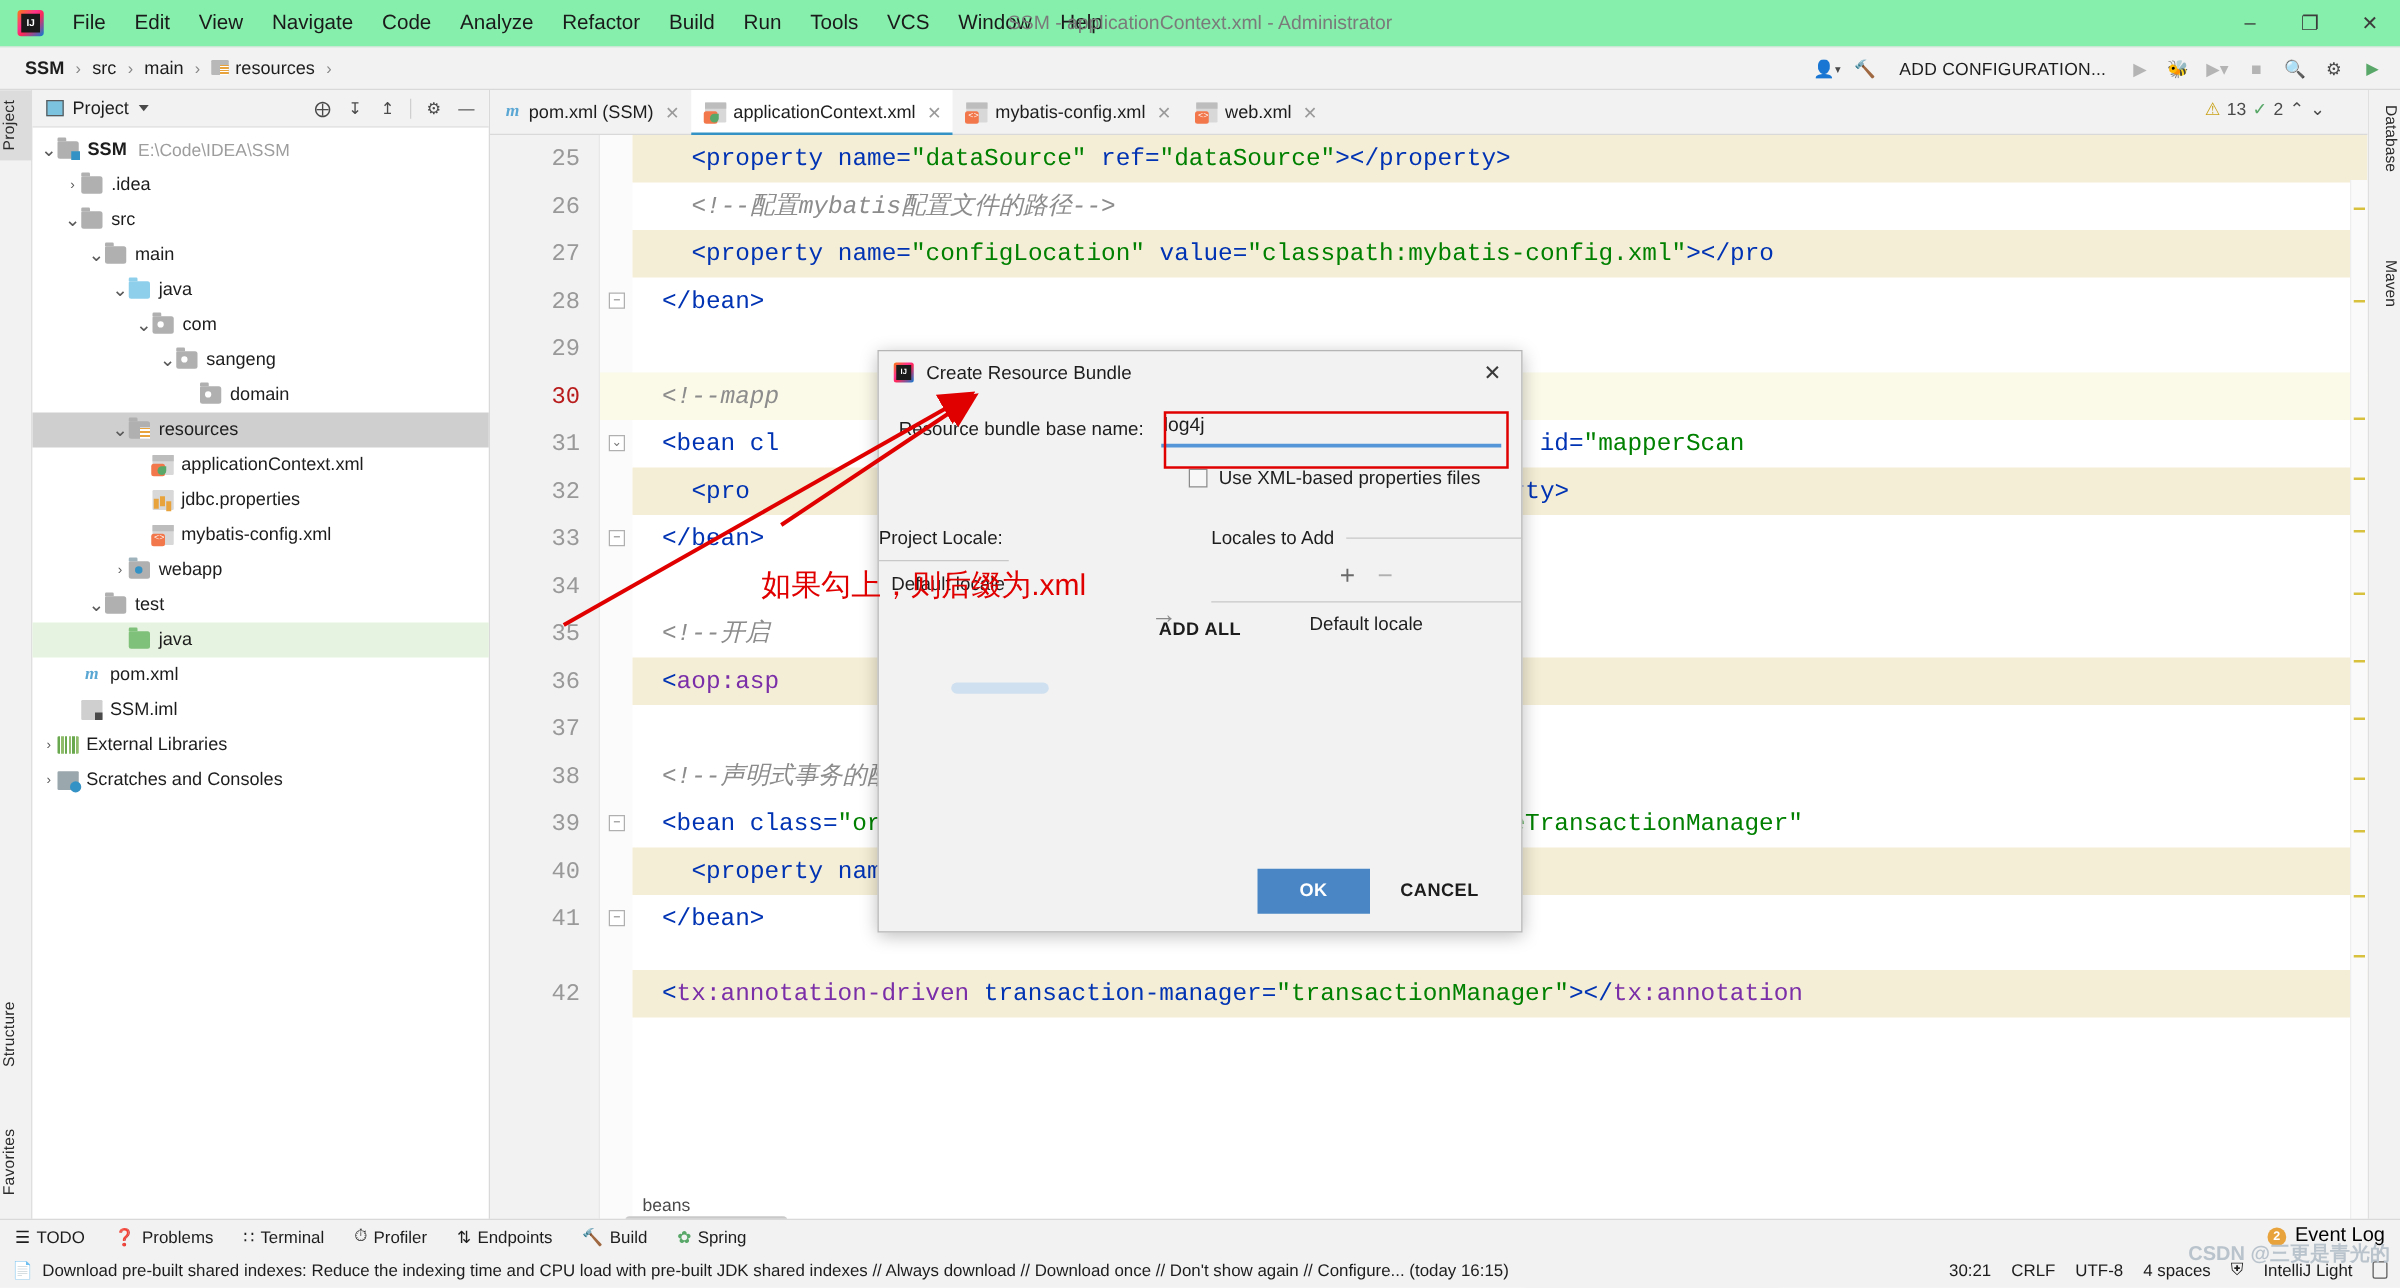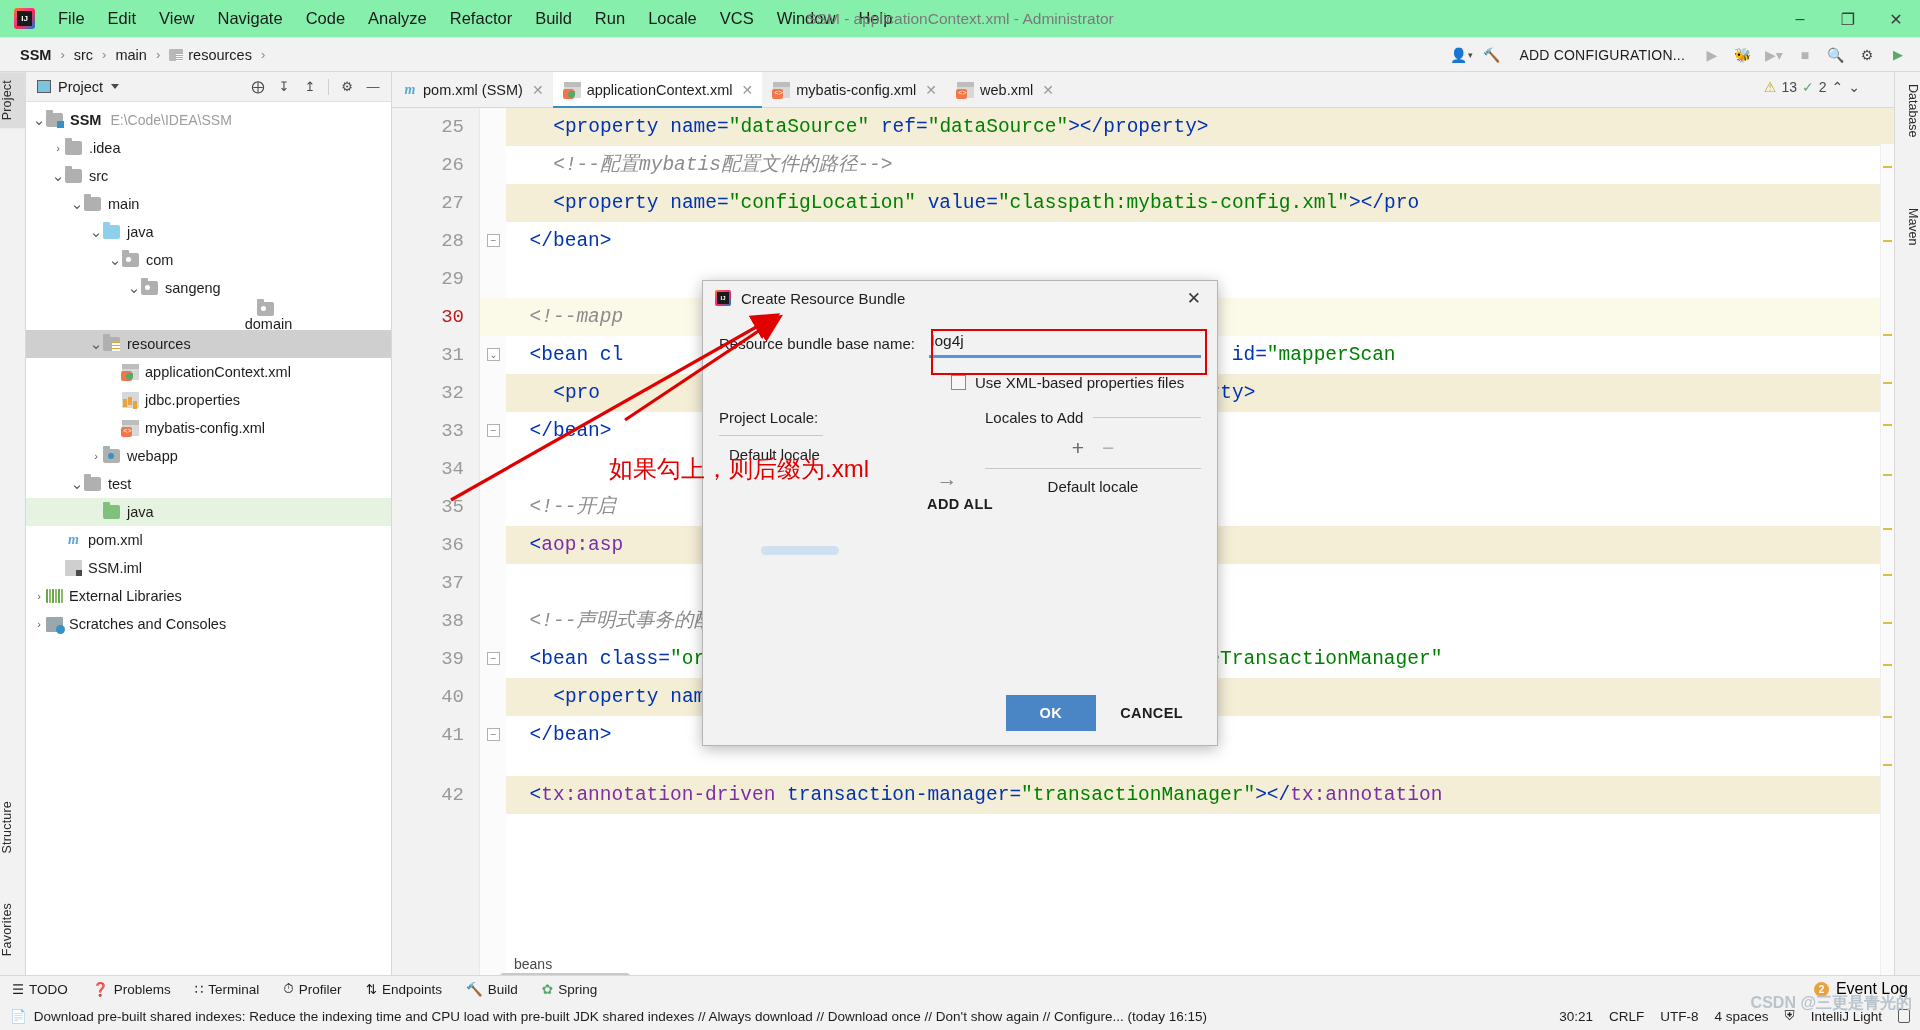--- a/index.html
+++ b/index.html
@@ -353,21 +353,21 @@
   .basename-underline { height: 2.5px; background: #5596d8; margin-left:6px; }
 
   .dlg-check-row {
     display:flex; align-items:center; gap:9px; margin-top: 16px; padding-left: 248px;
   }
   .cbox {
     width: 15px; height: 15px; border: 1.6px solid #8b8b8b; background: #f7f7f7; flex:none;
   }
   .cbox-label { font-size: 15px; color: #1d1d1d; }
 
-  .dlg-cols { display:flex; margin-top: 18px; padding: 0 16px; }
+  .dlg-cols { display:flex; margin-top: 31px; padding: 0 0; }
   .col-left { width: 190px; }
   .col-mid { width: 76px; display:flex; align-items:flex-start; justify-content:center; padding-top: 58px; }
   .col-right { flex:1; }
   .sect-title { font-size: 15px; color: #1d1d1d; white-space:nowrap; }
   .sect-title-row { display:flex; align-items:center; gap:10px; }
   .sect-line { flex:1; height:1px; background:#c8c8c8; }
   .sect-rule { height:1px; background:#c8c8c8; margin-top: 9px; width: 104px; }
   .sect-rule-r { height:1px; background:#c8c8c8; margin-top: 8px; }
   .locale-item { font-size: 15px; color:#1d1d1d; margin-top: 10px; padding-left: 10px; }
   .locale-item-r { font-size: 15px; color:#1d1d1d; margin-top: 9px; text-align:center; }
@@ -413,21 +413,21 @@
     <div class="menubar">
       <div class="menu-item">File</div>
       <div class="menu-item">Edit</div>
       <div class="menu-item">View</div>
       <div class="menu-item">Navigate</div>
       <div class="menu-item">Code</div>
       <div class="menu-item">Analyze</div>
       <div class="menu-item">Refactor</div>
       <div class="menu-item">Build</div>
       <div class="menu-item">Run</div>
-      <div class="menu-item">Locale</div>
+      <div class="menu-item">Tools</div>
       <div class="menu-item">VCS</div>
       <div class="menu-item">Window</div>
       <div class="menu-item">Help</div>
     </div>
     <div class="win-title">SSM - applicationContext.xml - Administrator</div>
     <div class="win-btns">
       <div class="win-btn">–</div>
       <div class="win-btn">❐</div>
       <div class="win-btn close">✕</div>
     </div>
@@ -513,21 +513,21 @@
         <div class="trow" style="padding-left: 82px;">
           <span class="arrow" style="font-size: 15px;">⌄</span>
           <span class="ficon f-gray f-pkg"></span>
           <span class="tname">com</span>
         </div>
         <div class="trow" style="padding-left: 101px;">
           <span class="arrow" style="font-size: 15px;">⌄</span>
           <span class="ficon f-gray f-pkg"></span>
           <span class="tname">sangeng</span>
         </div>
-        <div class="trow" style="padding-left: 120px; flex-direction: column;">
+        <div class="trow" style="padding-left: 120px;">
           <span class="arrow none"></span>
           <span class="ficon f-gray f-pkg"></span>
           <span class="tname">domain</span>
         </div>
         <div class="trow sel-gray" style="padding-left: 63px;">
           <span class="arrow" style="font-size: 15px;">⌄</span>
           <span class="ficon f-gray f-res"></span>
           <span class="tname">resources</span>
         </div>
         <div class="trow" style="padding-left: 82px;">

